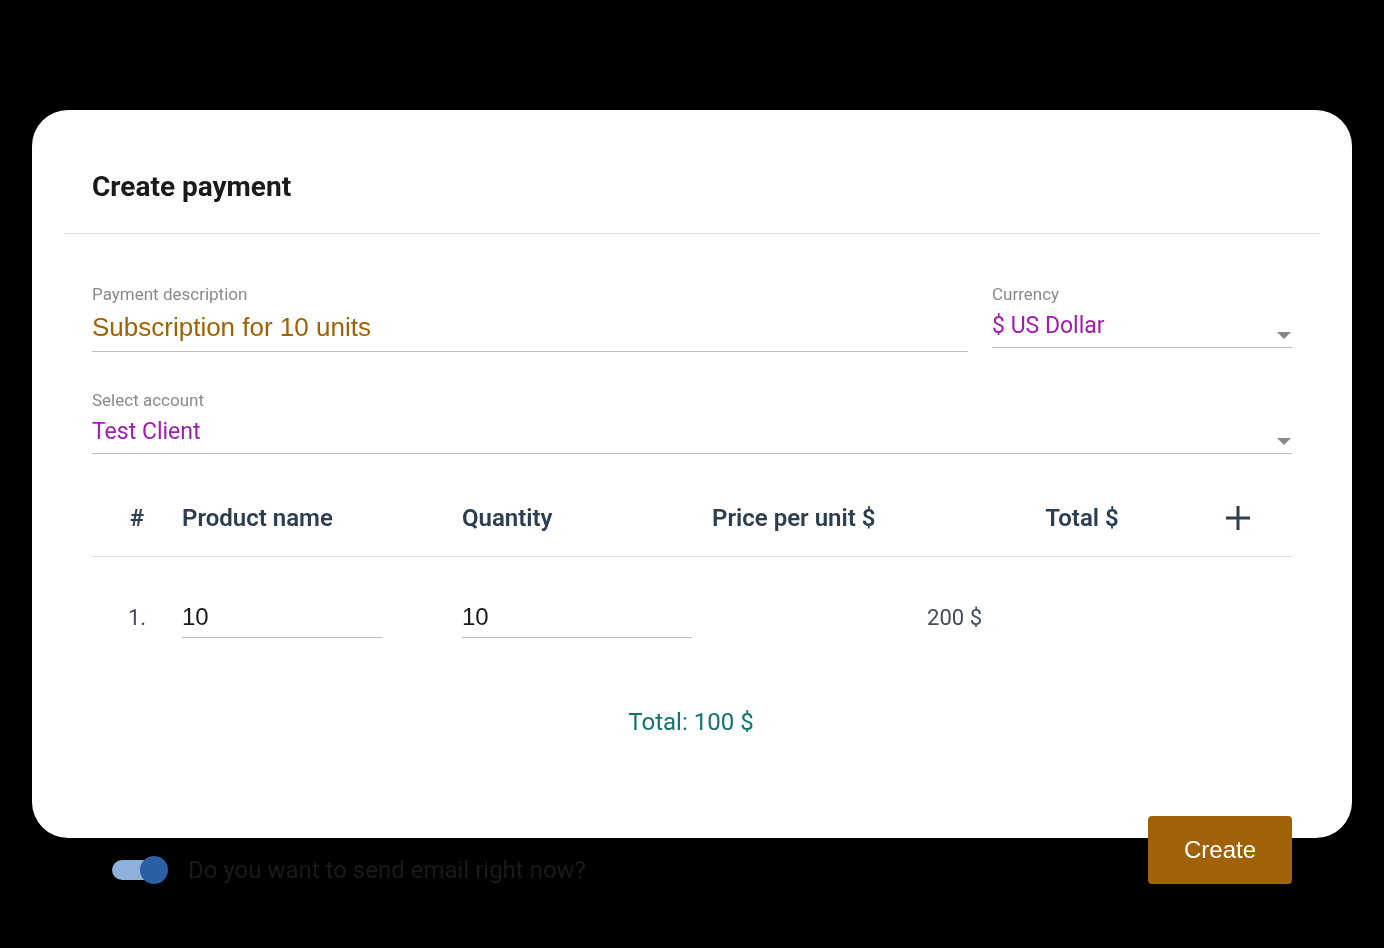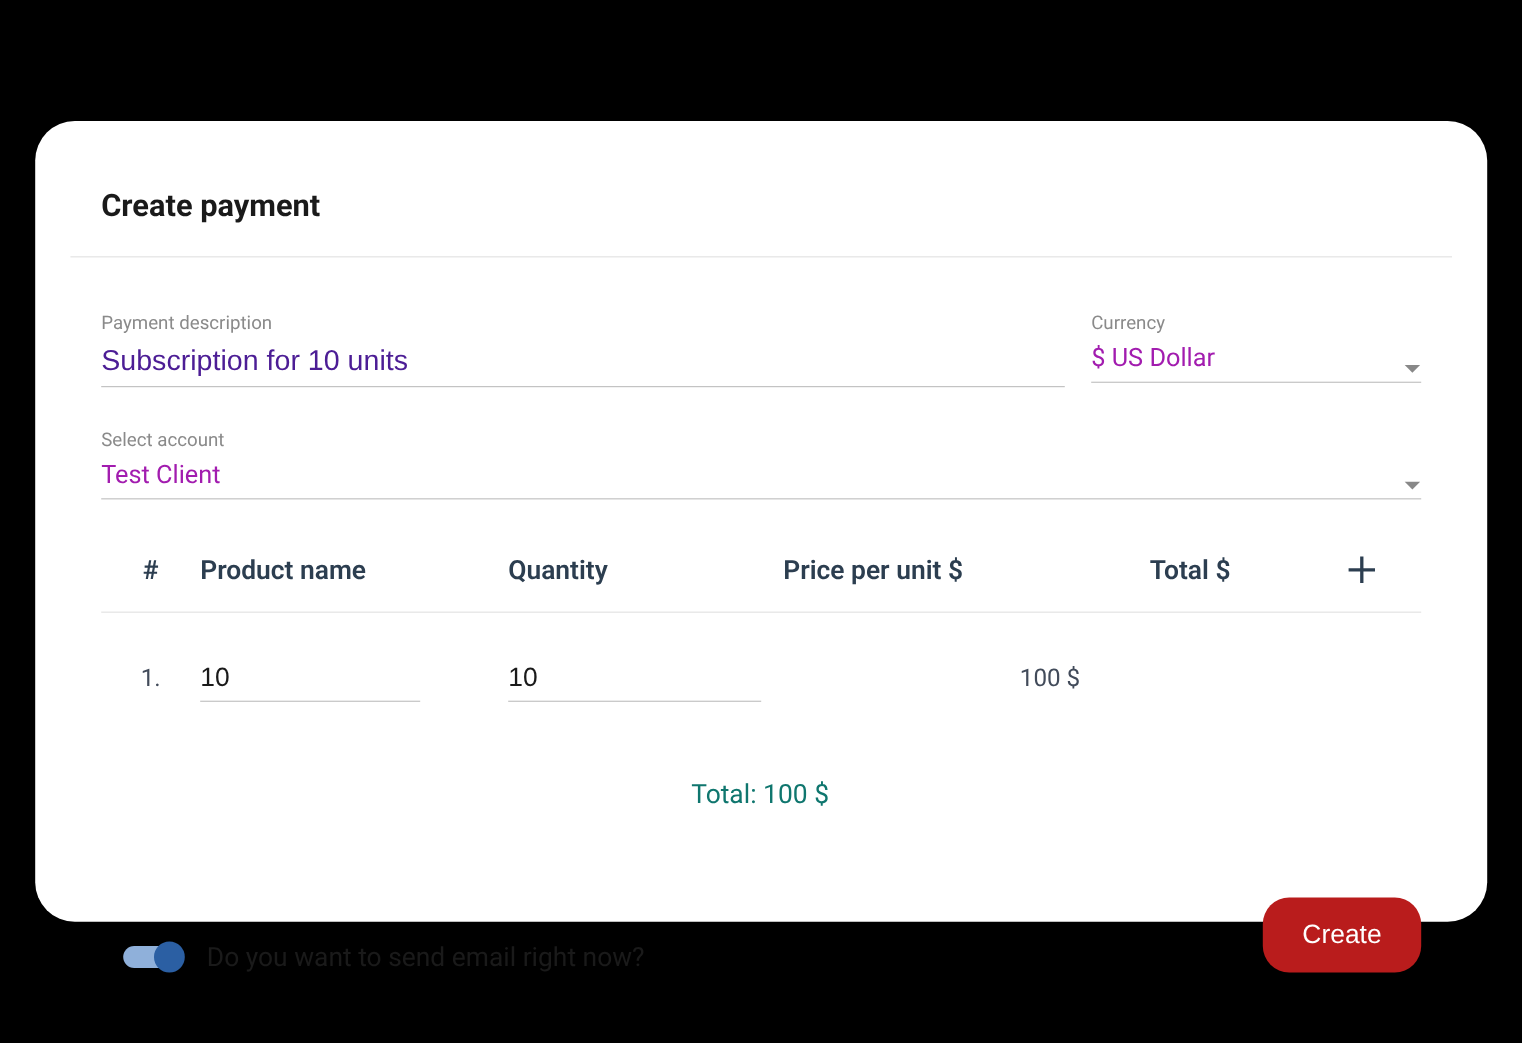--- a/index.html
+++ b/index.html
@@ -54,21 +54,21 @@
       flex: 1;
     }
     .field-label {
       font-size: 17px;
       color: #8a8a8a;
       margin-bottom: 4px;
       display: block;
     }
     .field-value {
       font-size: 26px;
-      color: #4c1d95;
+      color: #a16207;
       padding: 4px 0 8px 0;
       border: none;
       border-bottom: 1px solid #bdbdbd;
       background: transparent;
       width: 100%;
       outline: none;
     }
     .select-value {
       font-size: 23px;
       color: #a21caf;
@@ -198,24 +198,24 @@
       background: #2b5fa3;
       border-radius: 50%;
       top: -2px;
       right: 0;
     }
     .toggle-label {
       font-size: 24px;
       color: #1a1a1a;
     }
     .create-btn {
-      background: #b91c1c;
+      background: #a16207;
       color: #fff;
       border: none;
-      border-radius: 24px;
+      border-radius: 4px;
       padding: 20px 36px;
       font-size: 24px;
       font-weight: 500;
       cursor: pointer;
     }
   </style>
 </head>
 <body>
 
 <div class="card">
@@ -268,21 +268,21 @@
             <line x1="2" y1="14" x2="26" y2="14" stroke="#2c3e50" stroke-width="3"></line>
           </svg>
         </span>
       </div>
     </div>
 
     <div class="table-row">
       <div class="cell-num">1.</div>
       <div><input class="cell-input cell-qty" type="text" value="10" style=""></div>
       <div><input class="cell-input cell-price" type="text" value="10" style=""></div>
-      <div class="cell-total">100 $</div>
+      <div class="cell-total">200 $</div>
       <div></div>
     </div>
   </div>
 
   <div class="grand-total">Total: 100 $</div>
 
   <div class="footer-row">
     <div class="toggle-group">
       <div class="toggle">
         <div class="toggle-track"></div>

